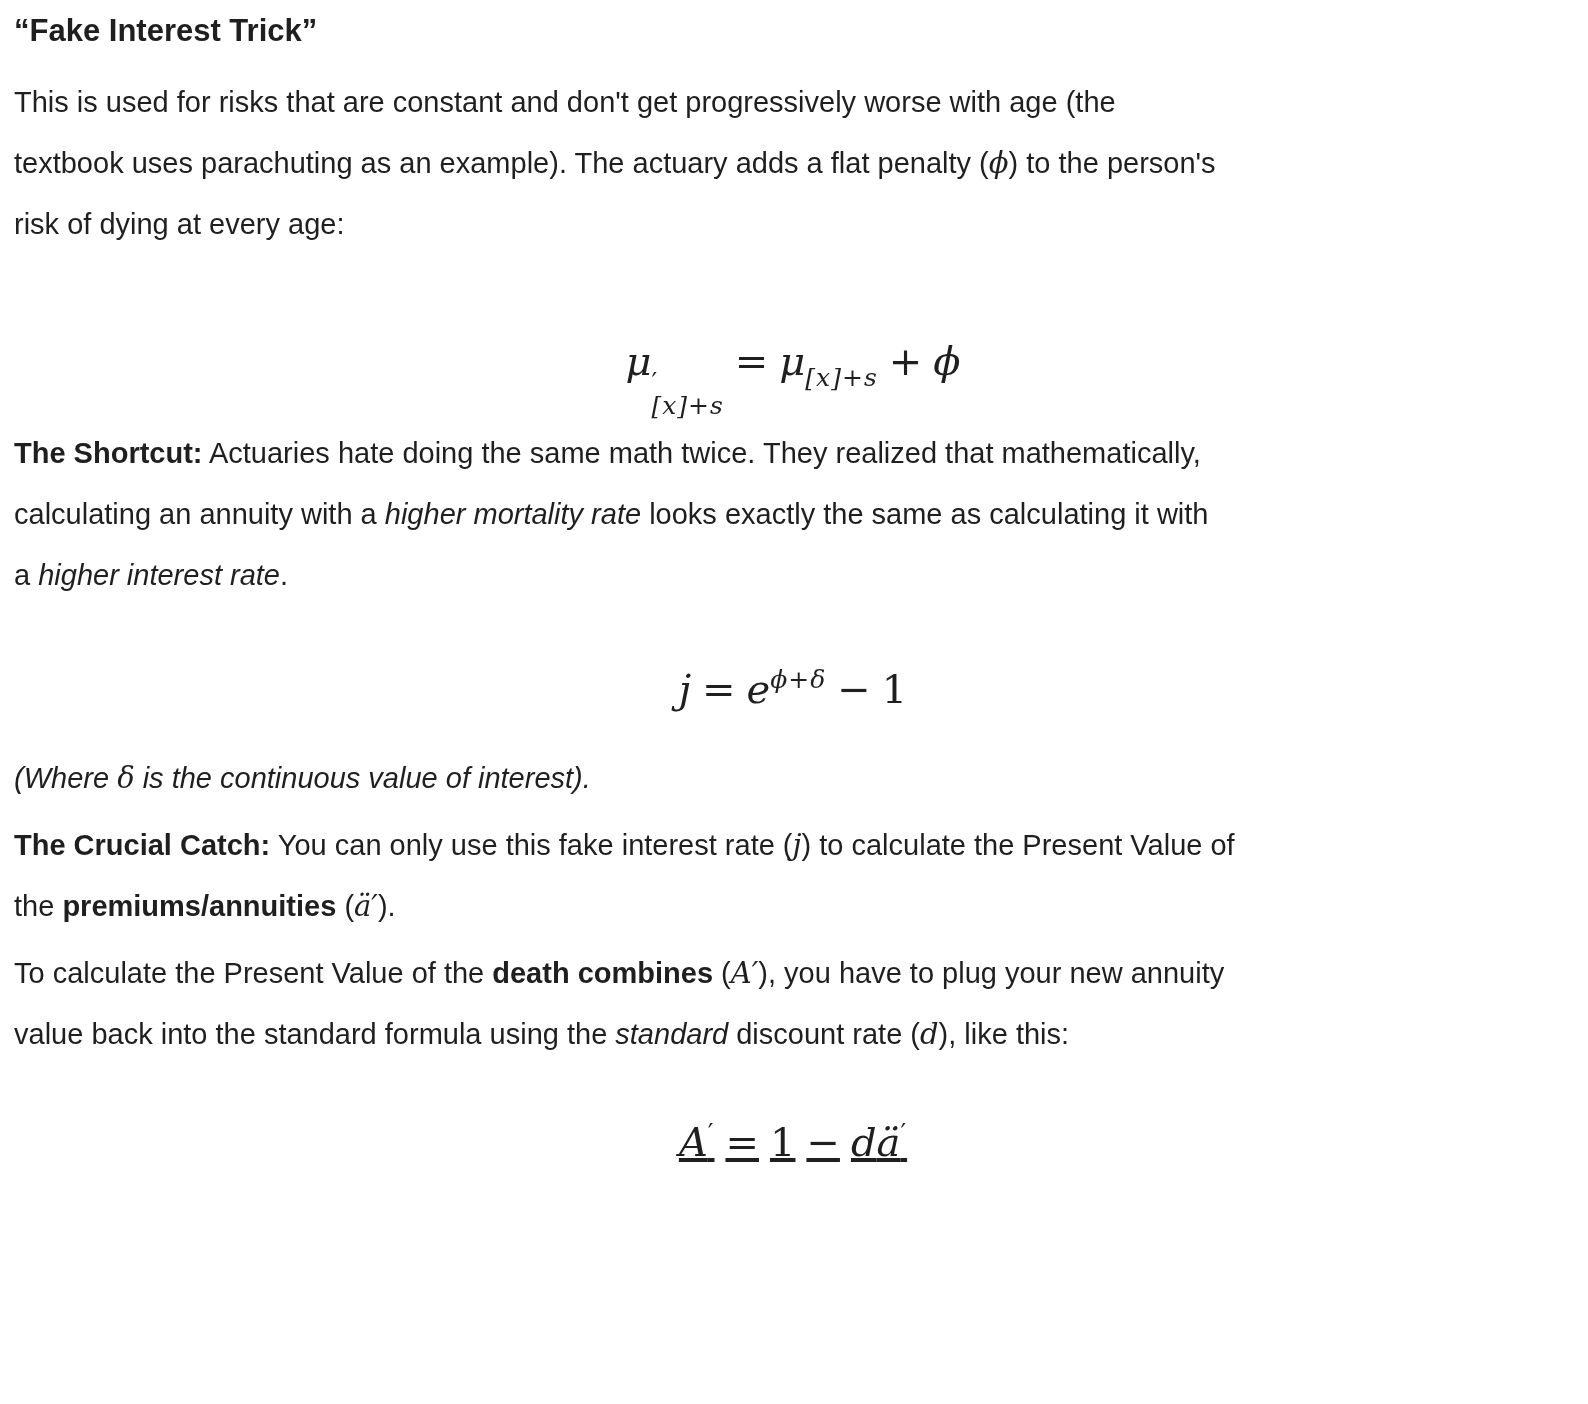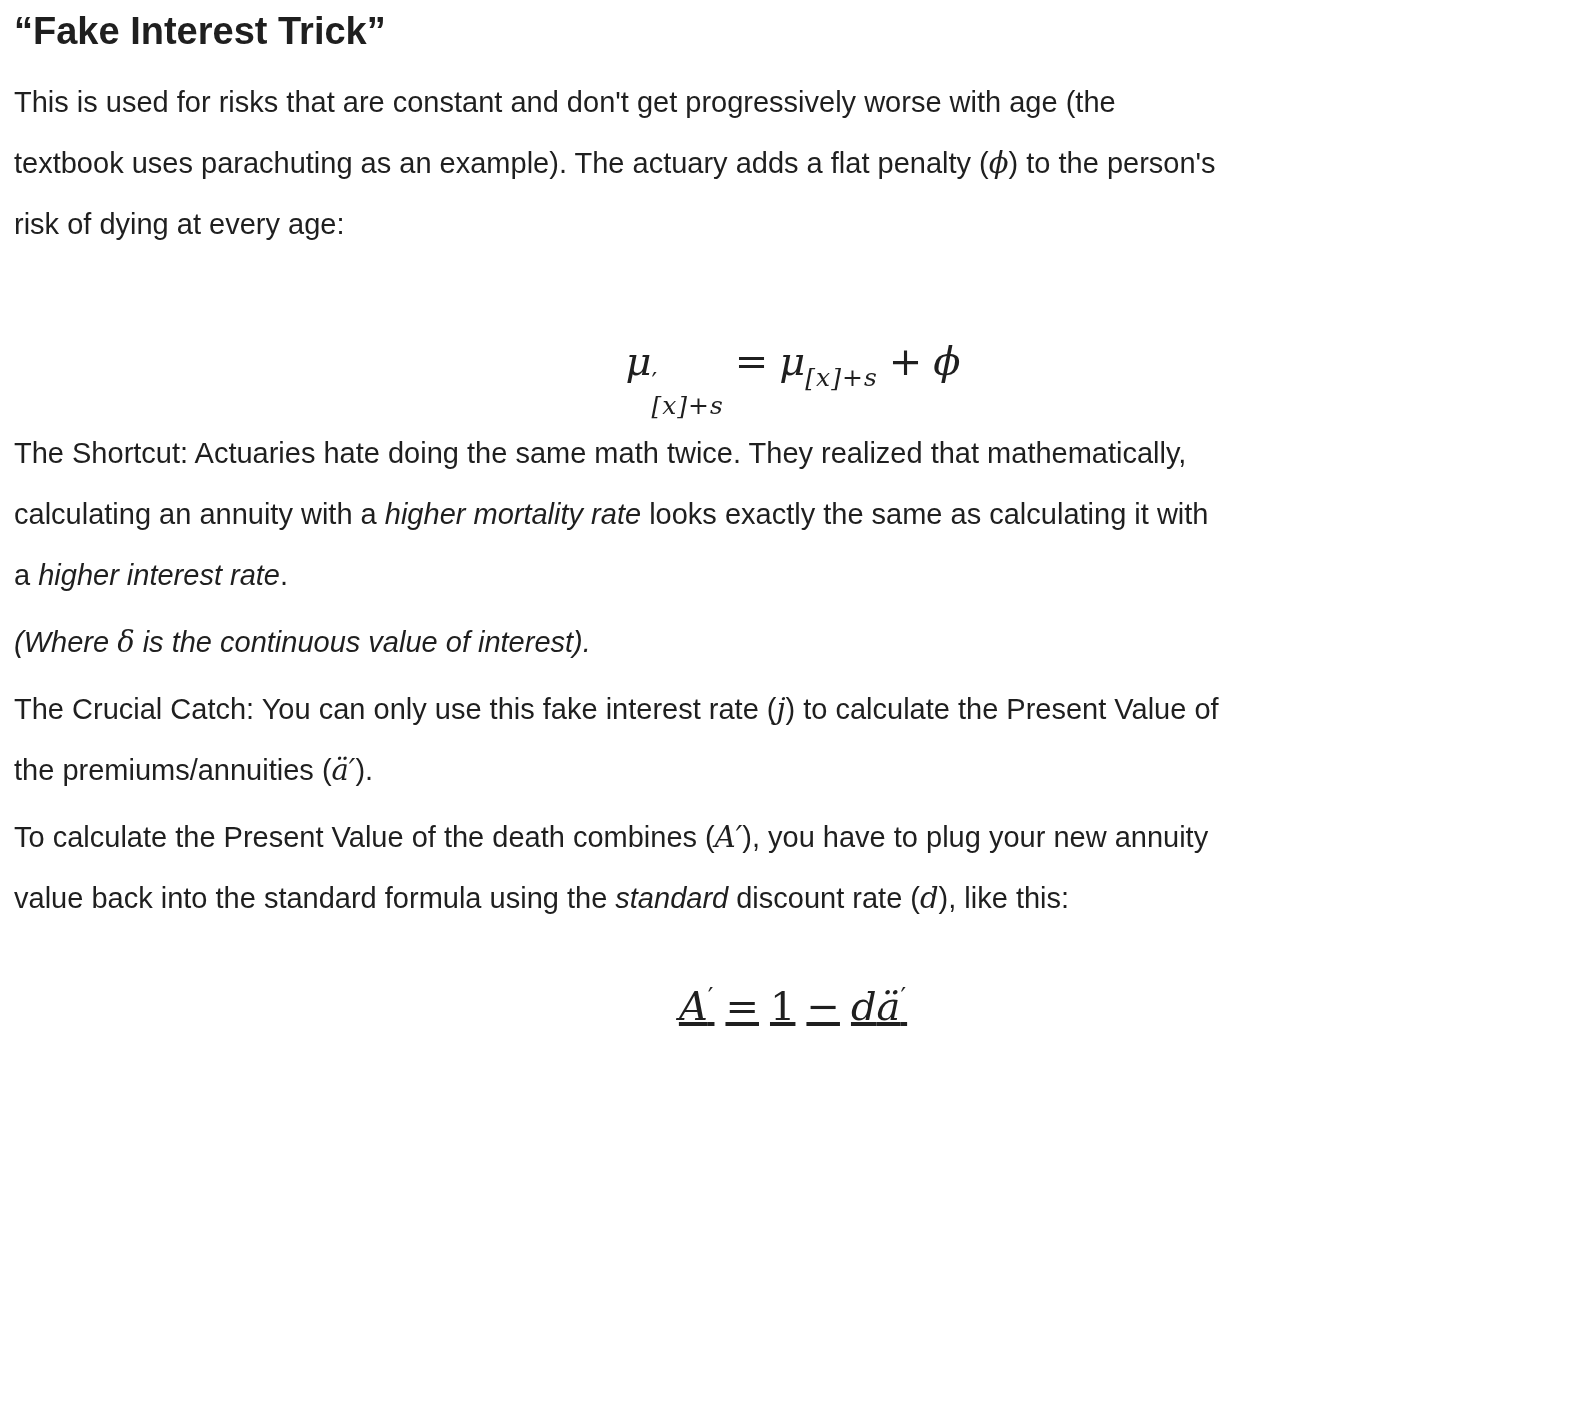--- a/index.html
+++ b/index.html
@@ -10,32 +10,32 @@
     box-sizing: border-box;
     background: #ffffff;
     color: #1f1f1f;
     font-family: "Liberation Sans", "DejaVu Sans", sans-serif;
     font-size: 29px;
     line-height: 61px;
     padding: 6px 16px 0 14px;
   }
   .doc { width: 100%; }
   h1.title {
-    font-size: 38px;
+    font-size: 31px;
     line-height: 42px;
     font-weight: 700;
     margin: 4px 0 20px 0;
     letter-spacing: 0;
   }
   p.para {
     margin: 0 0 6px 0;
     white-space: pre-line;
     max-width: 1560px;
   }
-  .b { font-weight: 400; }
+  .b { font-weight: 700; }
   .i { font-style: italic; }
   
   .im {
     font-family: "DejaVu Serif", "Liberation Serif", serif;
     font-style: italic;
   }
   
   .formula {
     text-align: center;
     font-family: "DejaVu Serif", "Liberation Serif", serif;
@@ -77,20 +77,21 @@
   <div class="formula f-mu"><span class="mi">μ</span><span class="stack">
         <span class="sp mn">′</span>
         <span class="sb mi">[x]+s</span>
       </span><span class="op">=</span><span class="mi">μ</span><span class="sub mi">[x]+s</span><span class="op">+</span><span class="mi">ϕ</span></div>
 
   <p class="para"><span class="b">The Shortcut:</span><span> Actuaries hate doing the same math twice. They realized that mathematically,
 calculating an annuity with a </span><span class="i">higher mortality rate</span><span> looks exactly the same as calculating it with
 a </span><span class="i">higher interest rate</span><span>.</span></p>
 
 
+  <div class="formula f-j"><span class="mi">j</span><span class="op">=</span><span class="mi">e</span><span class="sup mi">ϕ+δ</span><span class="op">−</span><span class="mn">1</span></div>
 
   <p class="para i"><span>(Where </span><span class="im">δ</span><span> is the continuous value of interest).</span></p>
 
   <p class="para crucial-gap"><span class="b">The Crucial Catch:</span><span> You can only use this fake interest rate (</span><span class="im">j</span><span>) to calculate the Present Value of
 the </span><span class="b">premiums/annuities</span><span> (</span><span class="im">ä′</span><span>).</span></p>
 
   <p class="para"><span>To calculate the Present Value of the </span><span class="b">death combines</span><span> (</span><span class="im">A′</span><span>), you have to plug your new annuity
 value back into the standard formula using the </span><span class="i">standard</span><span> discount rate (</span><span class="im">d</span><span>), like this:</span></p>
 
   <div class="formula f-A"><span class="mi">A</span><span class="sup mn">′</span><span class="op">=</span><span class="mn">1</span><span class="op">−</span><span class="mi">d</span><span class="mi">ä</span><span class="sup mn">′</span></div>

